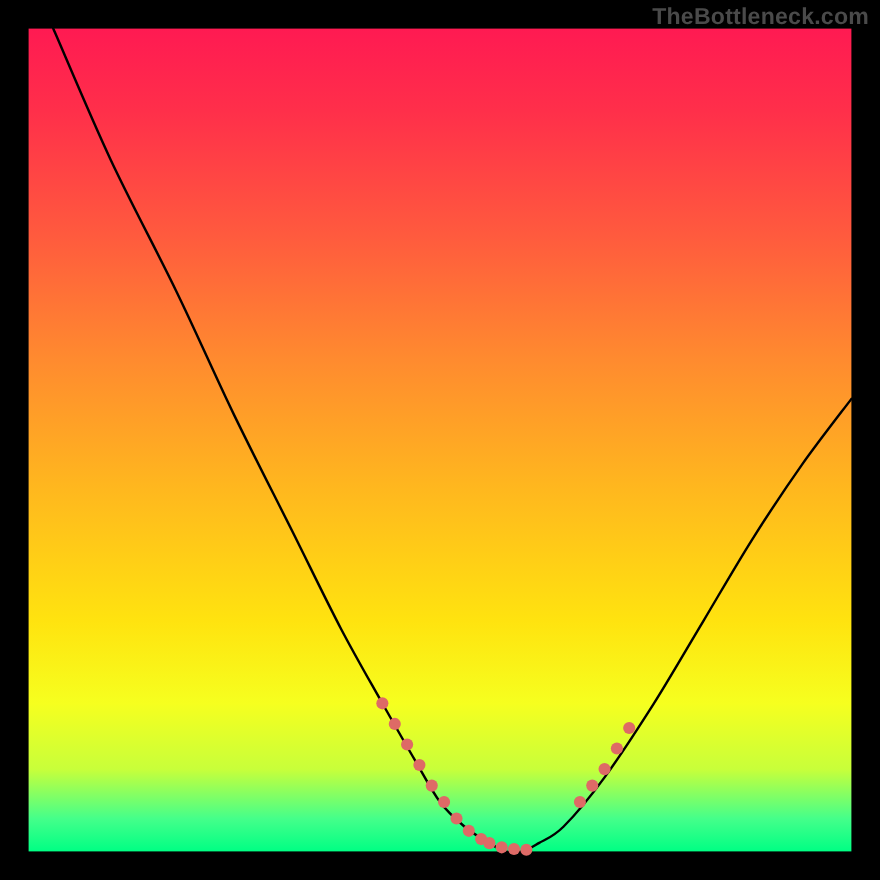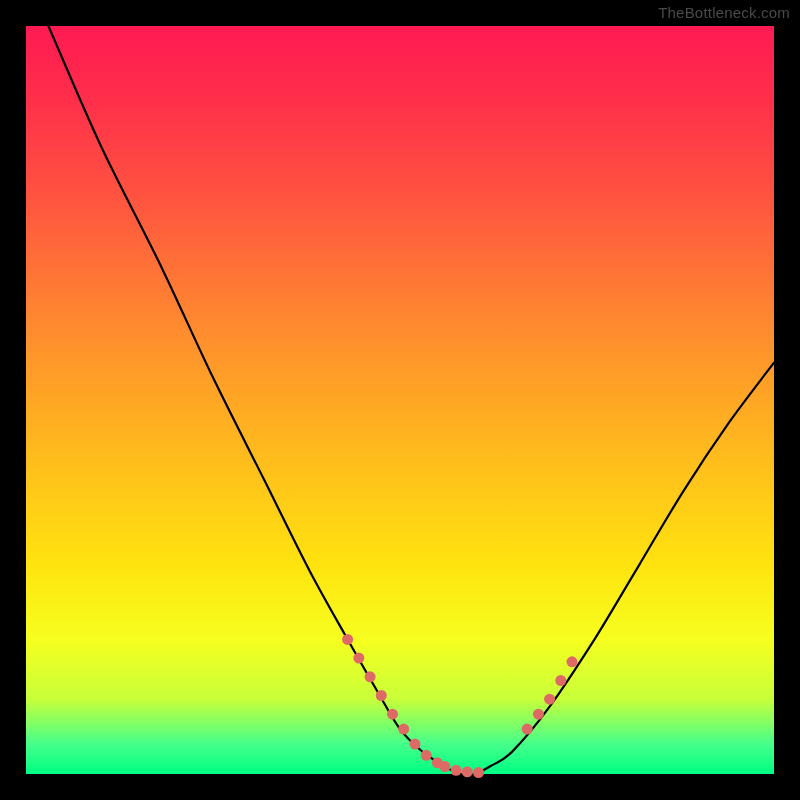--- a/index.html
+++ b/index.html
@@ -38,22 +38,22 @@
       #c8ff3a 90%,
       #45ff8a 96%,
       #00ff84 100%
     );
   }
   .watermark {
     position: absolute;
     top: 4px;
     right: 10px;
     color: #4a4a4a;
-    font-size: 15px;
-    font-weight: 400;
+    font-size: 21px;
+    font-weight: 700;
     letter-spacing: 0.2px;
     font-family: Arial, Helvetica, sans-serif;
   }
   svg.curve {
     position: absolute;
     left: 0;
     top: 0;
     width: 748px;
     height: 748px;
     overflow: visible;

